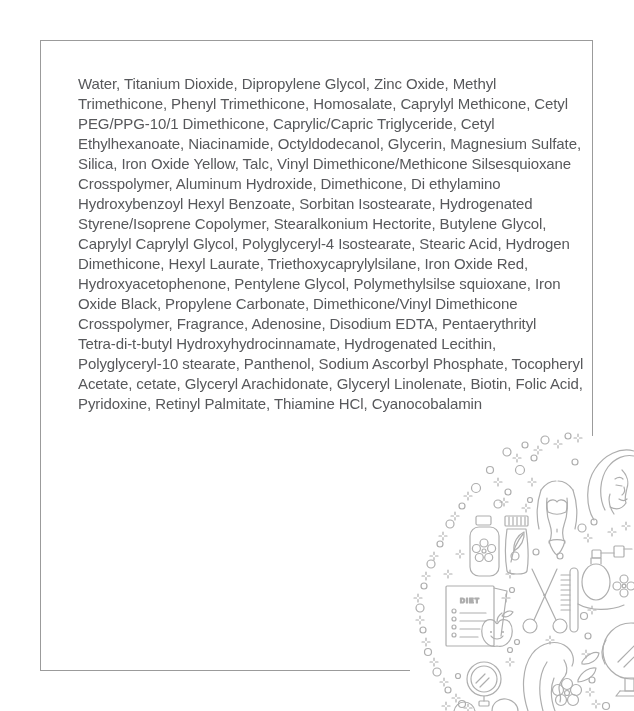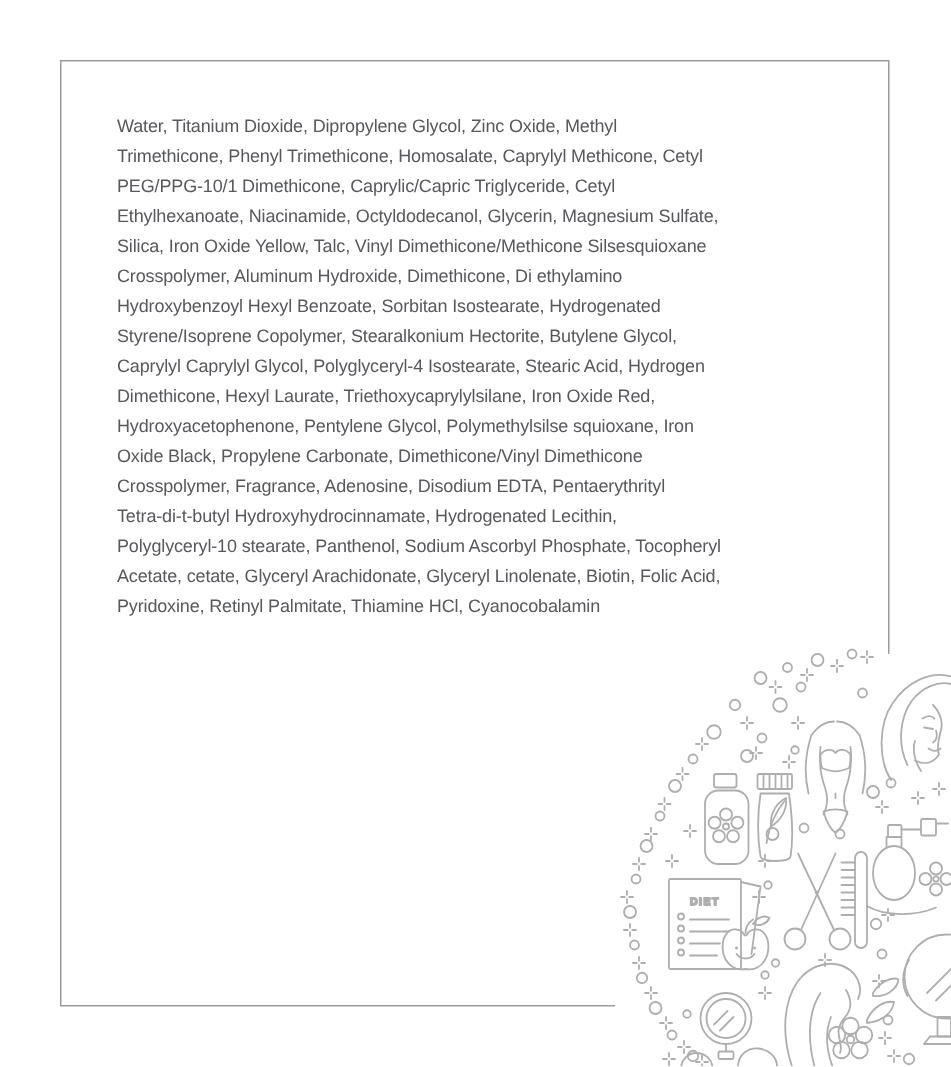--- a/index.html
+++ b/index.html
@@ -25,21 +25,21 @@
     width: 553px;
     height: 631px;
     background: #ffffff;
     border: 1px solid var(--color-card-border);
   }
   #ingredients {
     position: absolute;
     left: 37px;
     top: 33px;
     width: 530px;
-    font-size: 12px;
+    font-size: 15px;
     line-height: 20px;
     letter-spacing: -0.1px;
     font-weight: 300;
     color: var(--color-text);
     white-space: pre-line;
   }
   #decoration {
     position: absolute;
     left: 410px;
     top: 430px;

